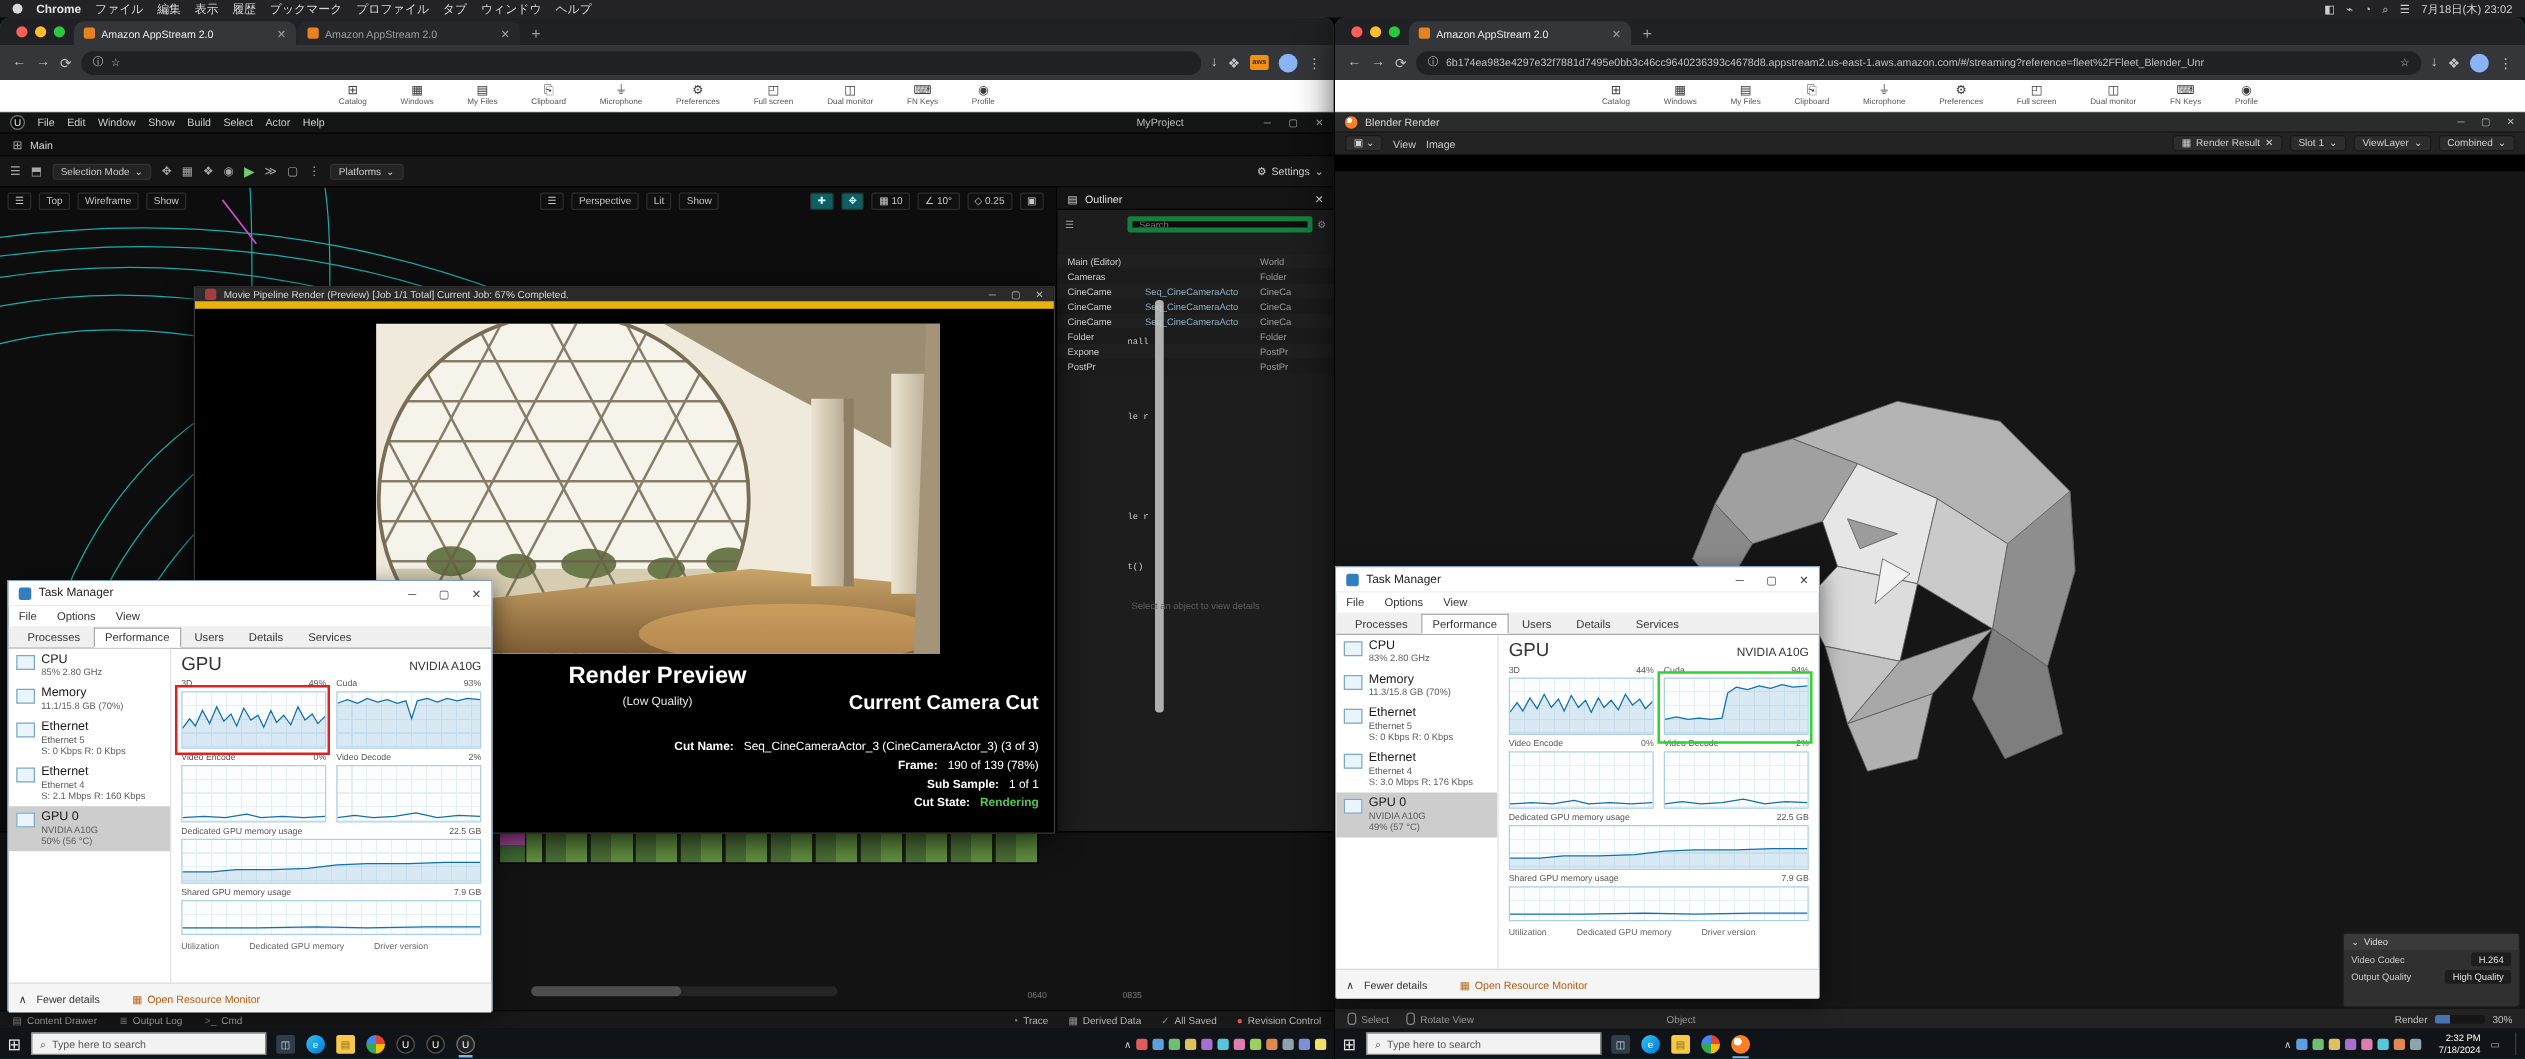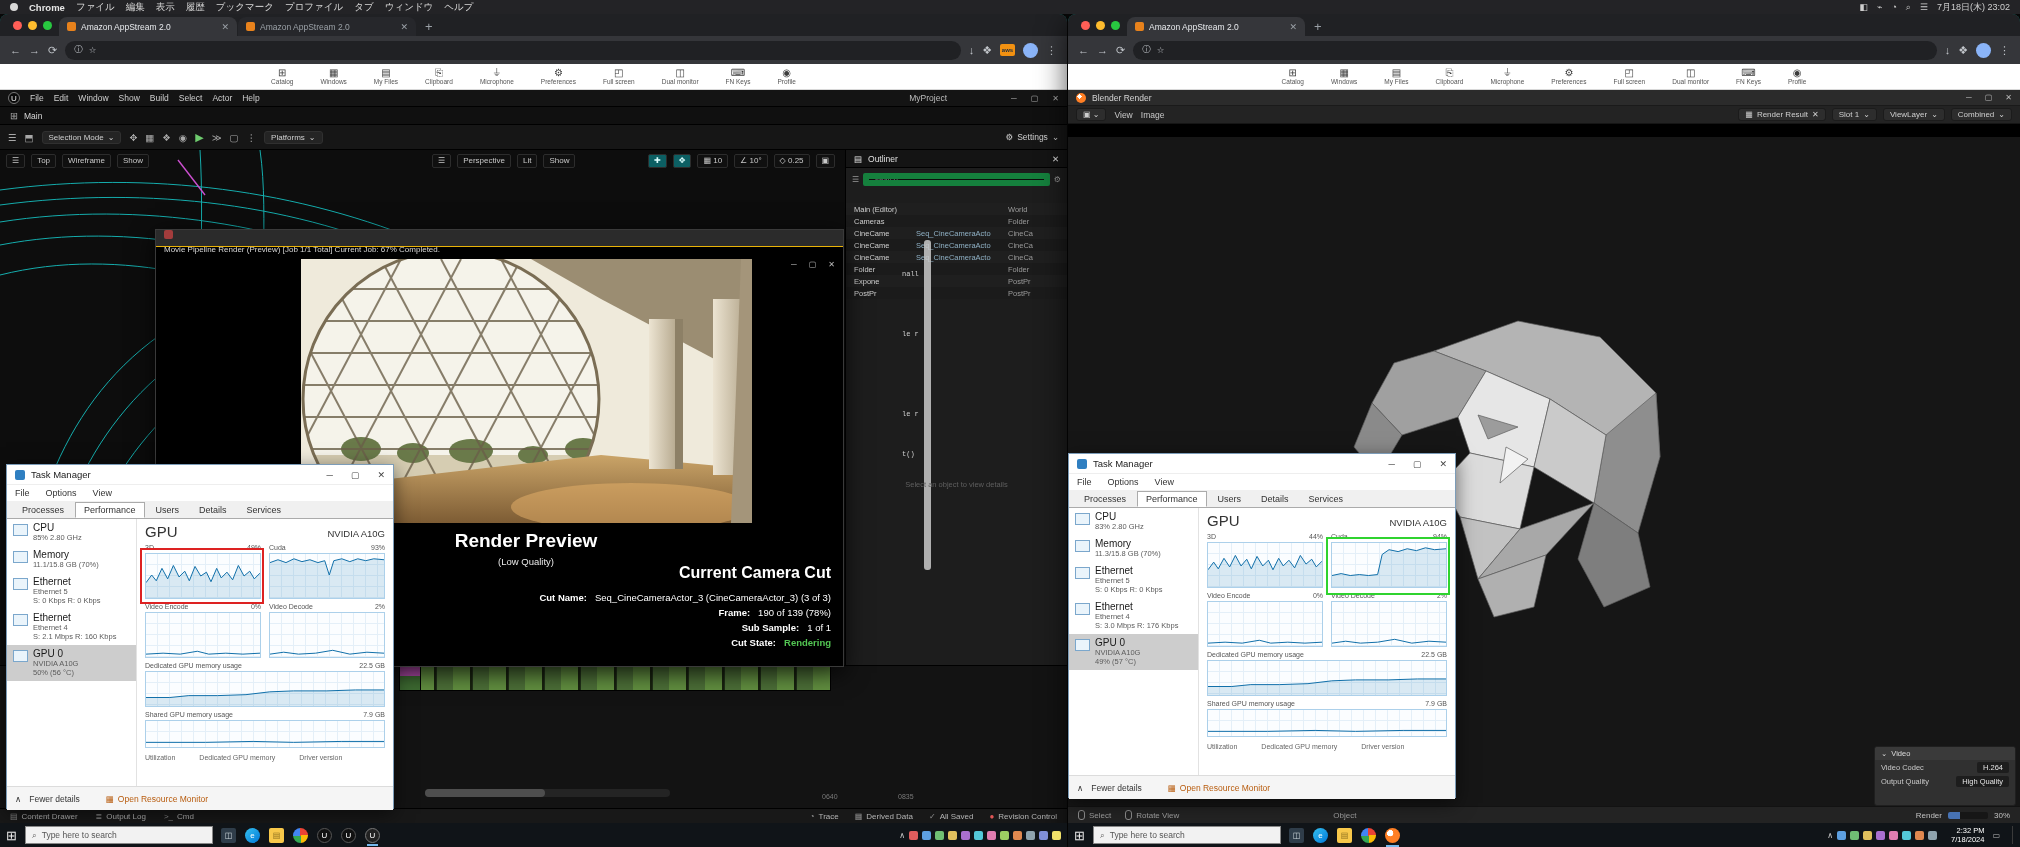--- a/index.html
+++ b/index.html
@@ -70,22 +70,22 @@
   .vpchips{position:absolute;display:flex;gap:6px;align-items:center;}
   .vchip{background:rgba(18,18,18,.75);border:1px solid #2c2c2c;border-radius:2px;padding:0 5px;
          font-size:8px;color:#c8c8c8;line-height:12px;}
   .vchip.teal{background:#0c5f63;color:#dff;}
 
   
   .dock{position:absolute;left:845px;top:60px;width:222px;height:515px;background:#1d1d1d;border-left:1px solid #000;}
   .dtab{position:absolute;left:0;top:0;right:0;height:18px;background:#141414;display:flex;align-items:center;
         padding:0 8px;color:#e0e0e0;font-size:8.5px;gap:6px;border-bottom:1px solid #000;}
   .dsearch{position:absolute;left:6px;top:22px;right:6px;height:14px;display:flex;gap:4px;align-items:center;}
-  .dsearch input{flex:1;height:13px;background:#0d0d0d;border:6px solid #15803d;border-radius:2px;color:#999;
-                 font-size:7.5px;padding:0 5px;font-family:"Liberation Sans",sans-serif;}
+  .dsearch input{flex:1;height:13px;background:#0d0d0d;border:4px solid #15803d;border-radius:2px;color:#999;
+                 font-size:7.5px;padding:0 5px;font-family:"Liberation Sans",sans-serif;margin-left:39px;}
   .dcols{position:absolute;left:0;top:40px;right:0;height:13px;background:#242424;display:flex;color:#a8a8a8;
          font-size:7.5px;align-items:center;padding:0 8px;border-bottom:1px solid #161616;margin-top:37px;}
   .drows{position:absolute;left:0;top:53px;right:0;}
   .drow{display:flex;height:12px;align-items:center;padding:0 8px;font-size:7.5px;color:#cfcfcf;}
   .drow:nth-child(odd){background:#1f1f1f;} .drow:nth-child(even){background:#1b1b1b;}
   .dl{width:62px;overflow:hidden;white-space:nowrap;flex:none;}
   .dm{width:92px;color:#8fb0c4;overflow:hidden;white-space:nowrap;flex:none;}
   .dt{flex:1;color:#9a9a9a;overflow:hidden;white-space:nowrap;}
   .dhint{position:absolute;left:0;right:0;top:330px;text-align:center;color:#5f5f5f;font-size:7.5px;}
   .frag{position:absolute;color:#cfcfcf;font-size:7px;font-family:"Liberation Mono","DejaVu Sans Mono",monospace;}
@@ -105,28 +105,28 @@
   .uestatus{position:absolute;left:0;top:718px;right:0;height:15px;background:#181818;border-top:1px solid #000;
             display:flex;align-items:center;padding:0 10px;color:#b5b5b5;font-size:8px;}
   .usl{display:flex;gap:18px;} .usr{margin-left:auto;display:flex;gap:16px;}
   .usit{display:flex;gap:4px;align-items:center;}
   .usr .usit:last-child .ic{color:#e05555;}
   .usit .ic{font-size:8px;color:#8f8f8f;}
 
   
   .mprw{position:absolute;left:155px;top:139px;width:689px;height:438px;background:#000;
         border:1px solid #3a3a3a;box-shadow:0 6px 22px rgba(0,0,0,.8);}
-  .mprt{height:17px;background:#2b2b2b;display:flex;align-items:flex-start;gap:6px;padding:0 8px;
-        color:#d8d8d8;font-size:8px;border-bottom:1px solid #eab308;flex-direction:column;}
+  .mprt{height:17px;background:#2b2b2b;display:flex;align-items:center;gap:6px;padding:0 8px;
+        color:#d8d8d8;font-size:8px;border-bottom:6px solid #eab308;}
   .mpric{width:9px;height:9px;background:#a33c3c;border-radius:2px;flex:none;}
   .mprctl{margin-left:auto;display:flex;gap:12px;color:#bbb;font-size:8px;}
   .mprimg{position:absolute;left:145px;top:29px;width:451px;height:264px;background:#d9d2bd;overflow:hidden;}
   .rtitle{position:absolute;left:245px;top:300px;width:250px;text-align:center;color:#fff;font-size:19px;font-weight:bold;}
   .rquality{position:absolute;left:245px;top:326px;width:250px;text-align:center;color:#e8e8e8;font-size:9.5px;}
-  .cchead{position:absolute;right:12px;top:334px;color:#fff;font-size:16px;font-weight:bold;margin-left:48px;}
+  .cchead{position:absolute;right:12px;top:324px;color:#fff;font-size:16px;font-weight:bold;margin-left:48px;}
   .ccrows{position:absolute;right:12px;top:362px;text-align:right;}
   .rrow{color:#fff;font-size:9.5px;height:15px;}
   .rrow b{margin-right:8px;}
   .ccrows .rrow:last-child span{color:#53c653;font-weight:bold;}
 
   
   .tmwin{position:absolute;width:388px;height:345px;background:#ffffff;border:1px solid #7c9cb8;
          box-shadow:0 5px 18px rgba(0,0,0,.55);font-size:10px;color:#222;}
   .tmtitle{position:absolute;left:0;top:0;right:0;height:20px;background:#fff;display:flex;align-items:center;
            gap:6px;padding:0 8px;font-size:9.5px;border-bottom:1px solid #eee;}
@@ -769,20 +769,21 @@
         </div>
         </div>
       <span class="newtab">+</span>
     </div>
     <div class="nav">
       <span class="navic">←</span>
       <span class="navic">→</span>
       <span class="navic">⟳</span>
       <div class="urlbar">
         <span>ⓘ</span>
+        <span class="url">6b174ea983e4297e32f7881d7495e0bb3c46cc9640236393c4678d8.appstream2.us-east-1.aws.amazon.com/#/streaming?reference=fleet%2FFleet_Blender_Unr</span>
         <span>☆</span>
       </div>
       <span class="navic">↓</span>
       <span class="navic">❖</span>
       <span class="avatar"></span>
       <span class="navic">⋮</span>
     </div>
     <div class="astb">
         <div class="asit">
         <span class="i">⊞</span>

